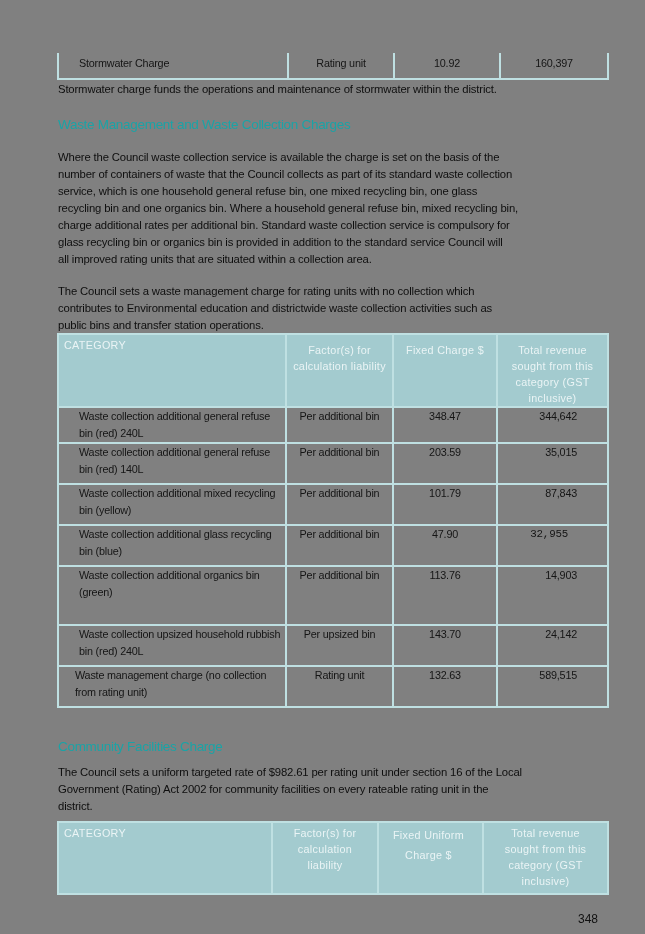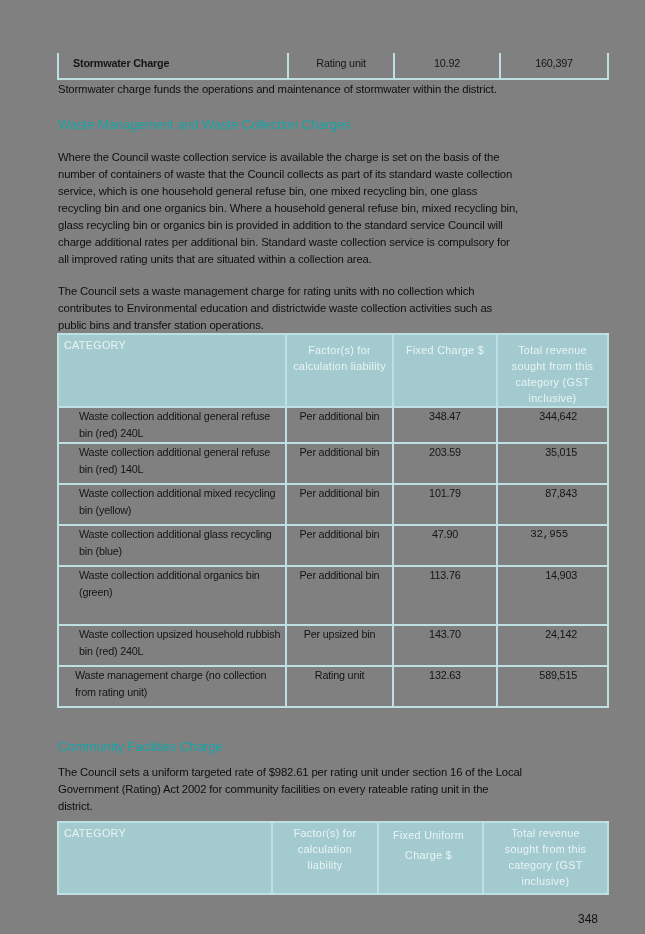--- a/index.html
+++ b/index.html
@@ -24,39 +24,39 @@
 
 <table class="abs top-tbl" style="left:57px; top:53px; width:550px;">
   <colgroup>
       <col style="width:230px">
       <col style="width:106px">
       <col style="width:106px">
       <col style="width:108px">
     </colgroup>
   <tbody>
       <tr style="height:26px;">
-    <td style="padding-left:14px; padding-top:2px;font-weight:bold;">Stormwater Charge</td>
+    <td style="padding-left:20px; padding-top:2px;">Stormwater Charge</td>
     <td class="c" style="padding-top:2px;">Rating unit</td>
     <td class="c" style="padding-top:2px;">10.92</td>
     <td class="c" style="padding-top:2px;">160,397</td>
   </tr>
 </tbody>
   </table>
 
 <div class="abs txt" style="left:58px; top:81px;">Stormwater charge funds the operations and maintenance of stormwater within the district.</div>
 
 <div class="abs h2" style="left:58px; top:117px;">Waste Management and Waste Collection Charges</div>
 
 <div class="abs txt" style="left:58px; top:149px; width:560px;">
   <div>Where the Council waste collection service is available the charge is set on the basis of the</div>
   <div>number of containers of waste that the Council collects as part of its standard waste collection</div>
   <div>service, which is one household general refuse bin, one mixed recycling bin, one glass</div>
   <div>recycling bin and one organics bin. Where a household general refuse bin, mixed recycling bin,</div>
+  <div>charge additional rates per additional bin. Standard waste collection service is compulsory for</div>
   <div>glass recycling bin or organics bin is provided in addition to the standard service Council will</div>
-  <div>charge additional rates per additional bin. Standard waste collection service is compulsory for</div>
   <div>all improved rating units that are situated within a collection area.</div>
 </div>
 
 <div class="abs txt" style="left:58px; top:283px; width:560px;">
   <div>The Council sets a waste management charge for rating units with no collection which</div>
   <div>contributes to Environmental education and districtwide waste collection activities such as</div>
   <div>public bins and transfer station operations.</div>
 </div>
 
 <table class="abs tbl" style="left:57px; top:333px; width:550px;">

